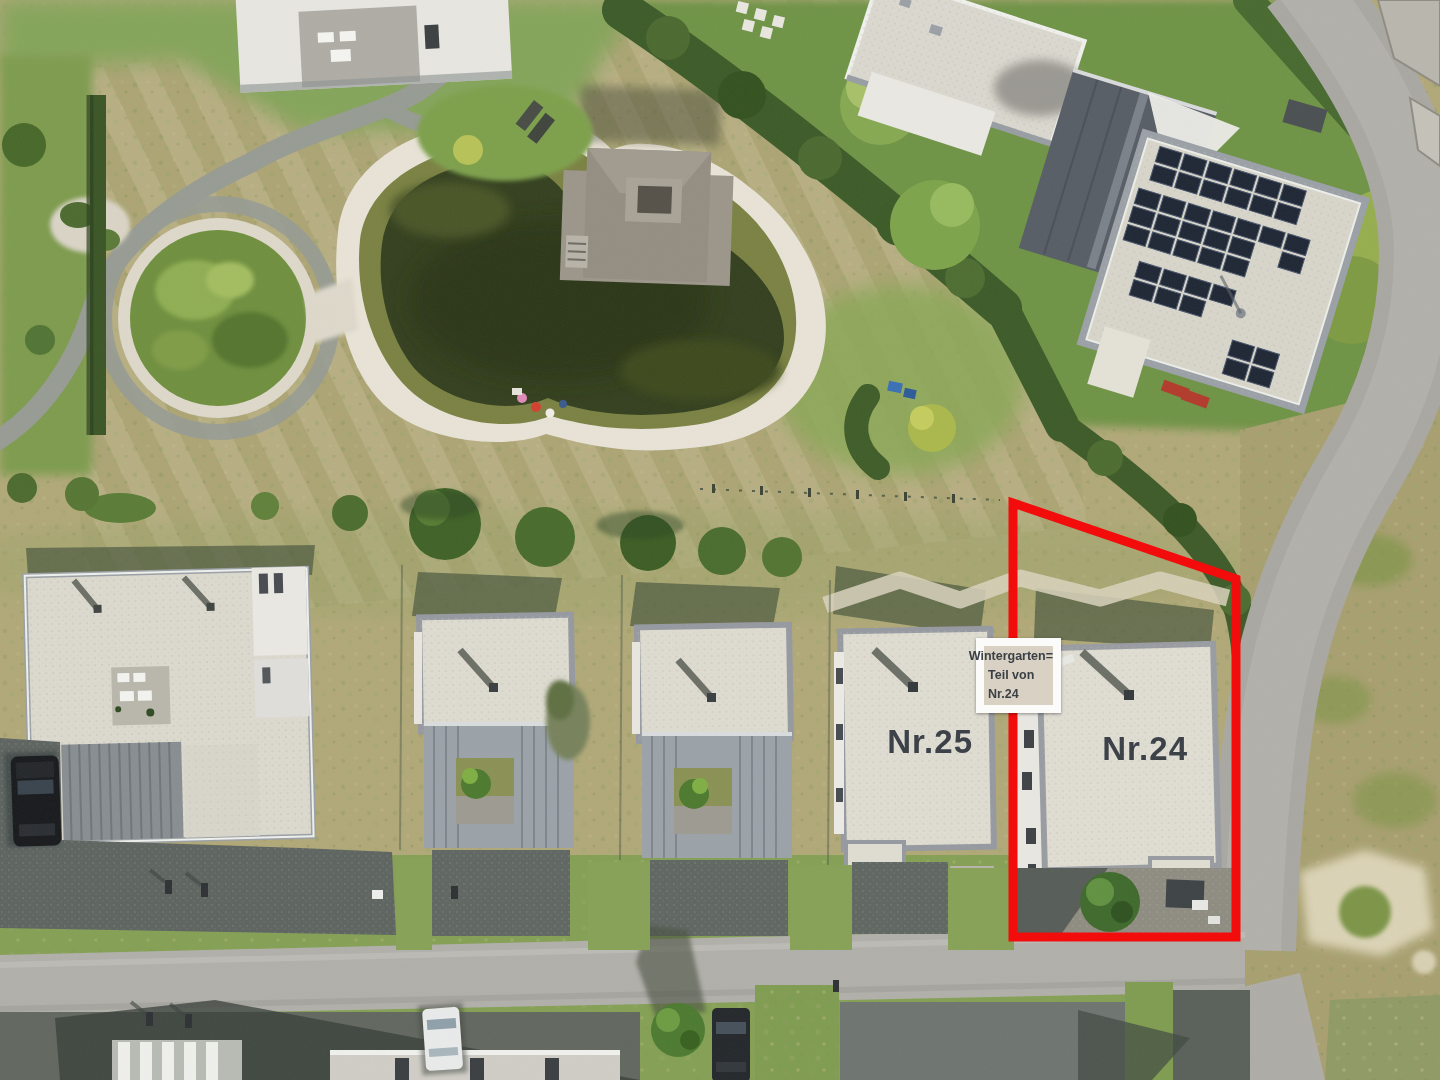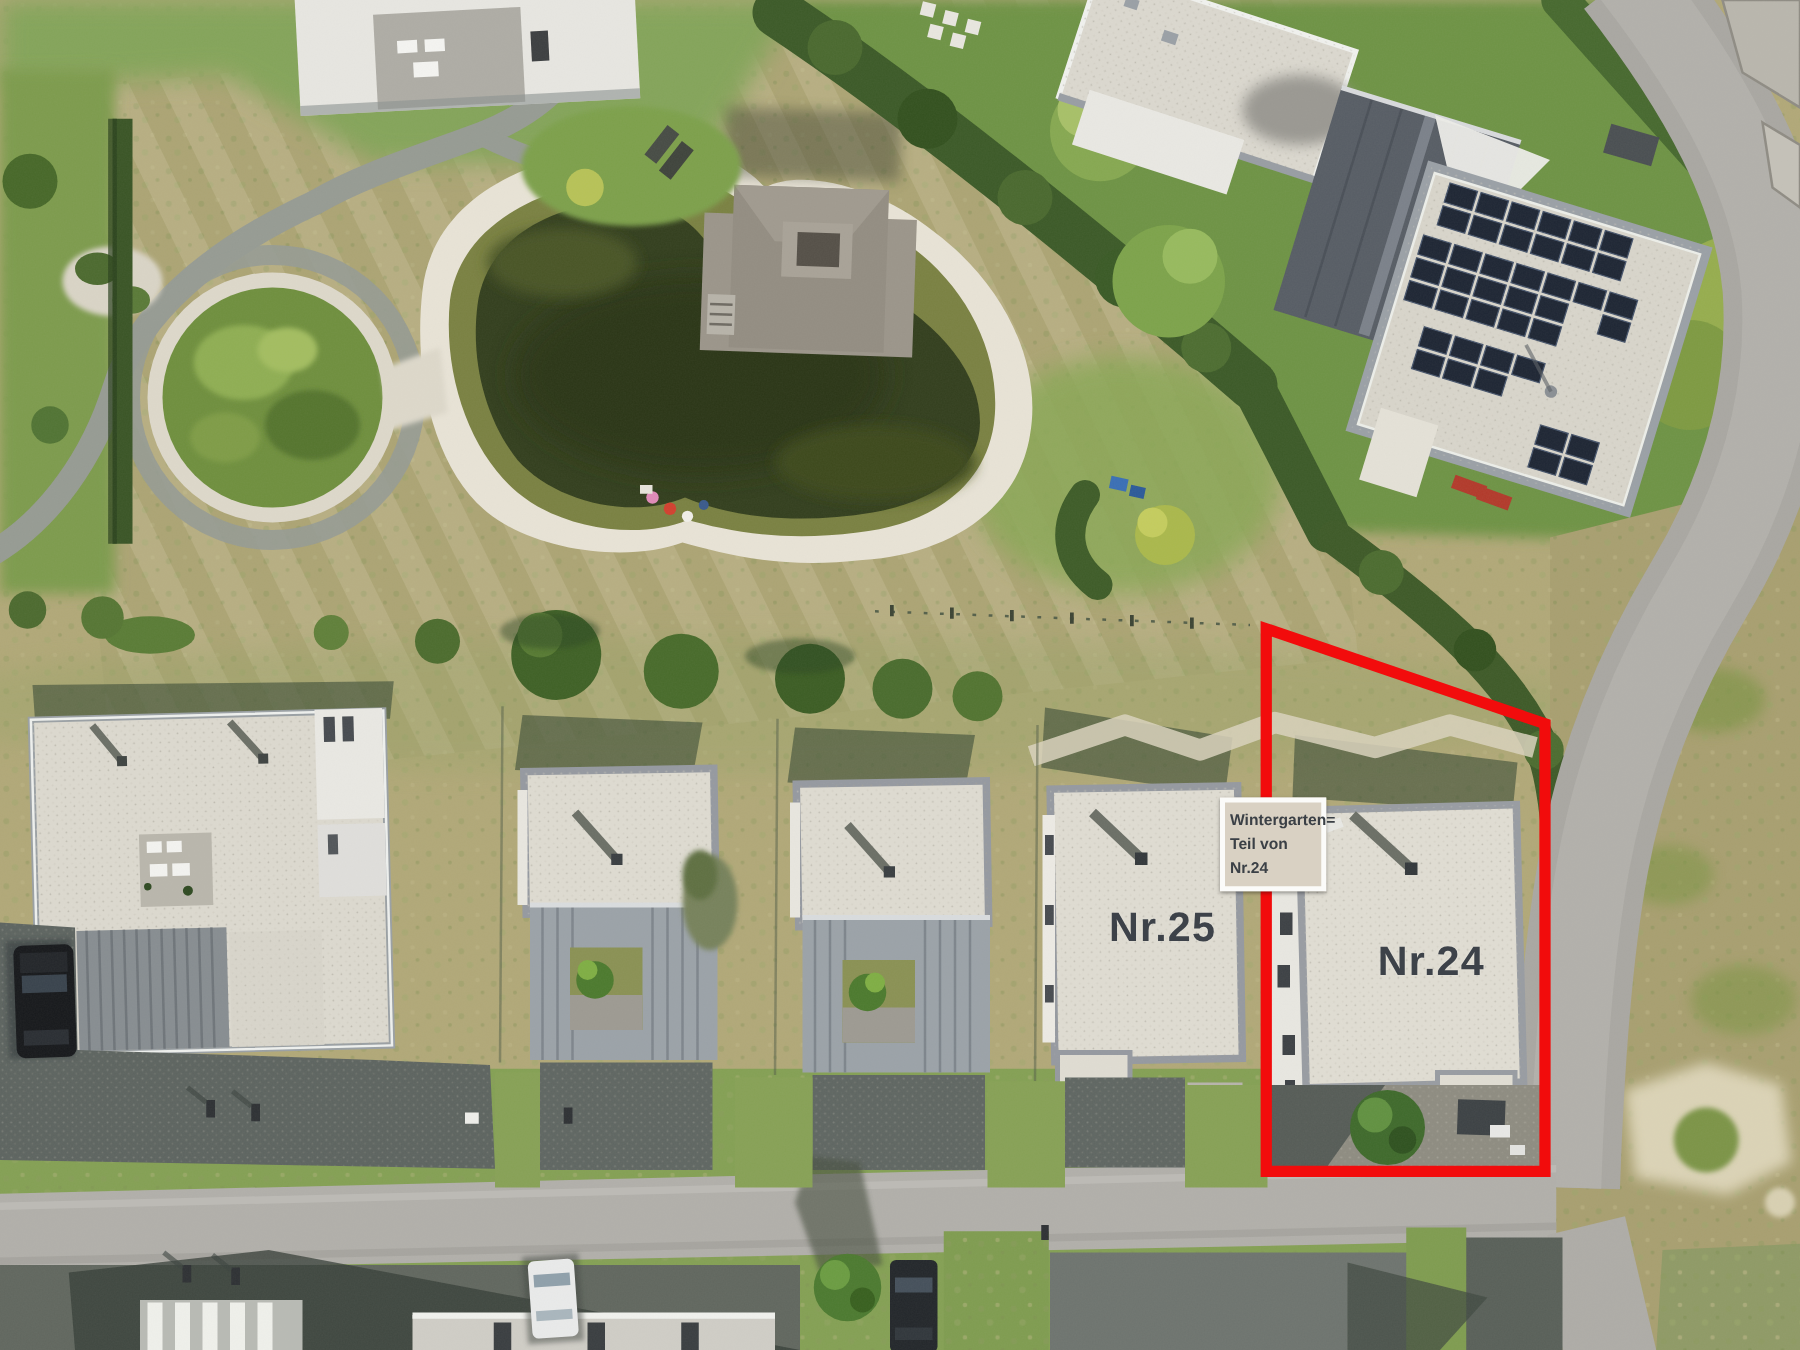--- a/index.html
+++ b/index.html
@@ -3,24 +3,24 @@
 <meta charset="utf-8">
 <style>
   html,body{margin:0;padding:0;background:#222;}
   #stage{position:relative;width:1440px;height:1080px;overflow:hidden;
          font-family:"Liberation Sans",sans-serif;background:#b1a878;}
   #stage svg{position:absolute;left:0;top:0;}
   .roof-label{position:absolute;font-weight:700;font-size:33px;letter-spacing:1px;
               color:#3d4249;text-shadow:0 0 2px rgba(255,255,255,.25);
               width:120px;text-align:right;user-select:none;}
   #wg-box{position:absolute;left:976px;top:638px;width:85px;height:75px;
-          background:#d9d1c3;border:4px solid #14532d;box-sizing:border-box;
+          background:#d9d1c3;border:8px solid #14532d;box-sizing:border-box;
           display:flex;flex-direction:column;justify-content:center;
           padding:2px 0 2px 4px;font-weight:600;font-size:12.5px;line-height:1.5;
-          color:#3b4046;box-shadow:0 1px 3px rgba(0,0,0,.4);}
+          color:#3b4046;box-shadow:0 1px 3px rgba(0,0,0,.4);align-items:flex-end;}
 </style>
 </head>
 <body>
 
 <div id="stage">
 <svg width="1440" height="1080" viewBox="0 0 1440 1080">
 <defs>
   <filter id="b2" x="-30%" y="-30%" width="160%" height="160%">
           <feGaussianBlur stdDeviation="2"></feGaussianBlur>
         </filter>
@@ -552,18 +552,18 @@
           <line x1="185" y1="1016" x2="170" y2="1004"></line>
   </g>
 </g>
 
 <rect width="1440" height="1080" filter="url(#grain)" opacity="0.10"></rect>
 
 <polygon points="1013,503 1236,579 1236,937 1013,937" fill="none" stroke="#f20c0c" stroke-width="9"></polygon>
 </svg>
 
 <div class="roof-label" style="left: 853px; top: 723px; color: rgb(61, 66, 73);">Nr.25</div>
-<div class="roof-label" style="left: 1068px; top: 730px; color: rgb(61, 66, 73); margin-top: 20px;">Nr.24</div>
+<div class="roof-label" style="left: 1068px; top: 730px; color: rgb(61, 66, 73);">Nr.24</div>
 <div id="wg-box" style="background: rgb(217, 209, 195); border-color: rgb(251, 251, 249);">
   <span>Wintergarten=</span>
   <span>Teil von Nr.24</span>
 </div>
 </div>
 
 </body></html>

